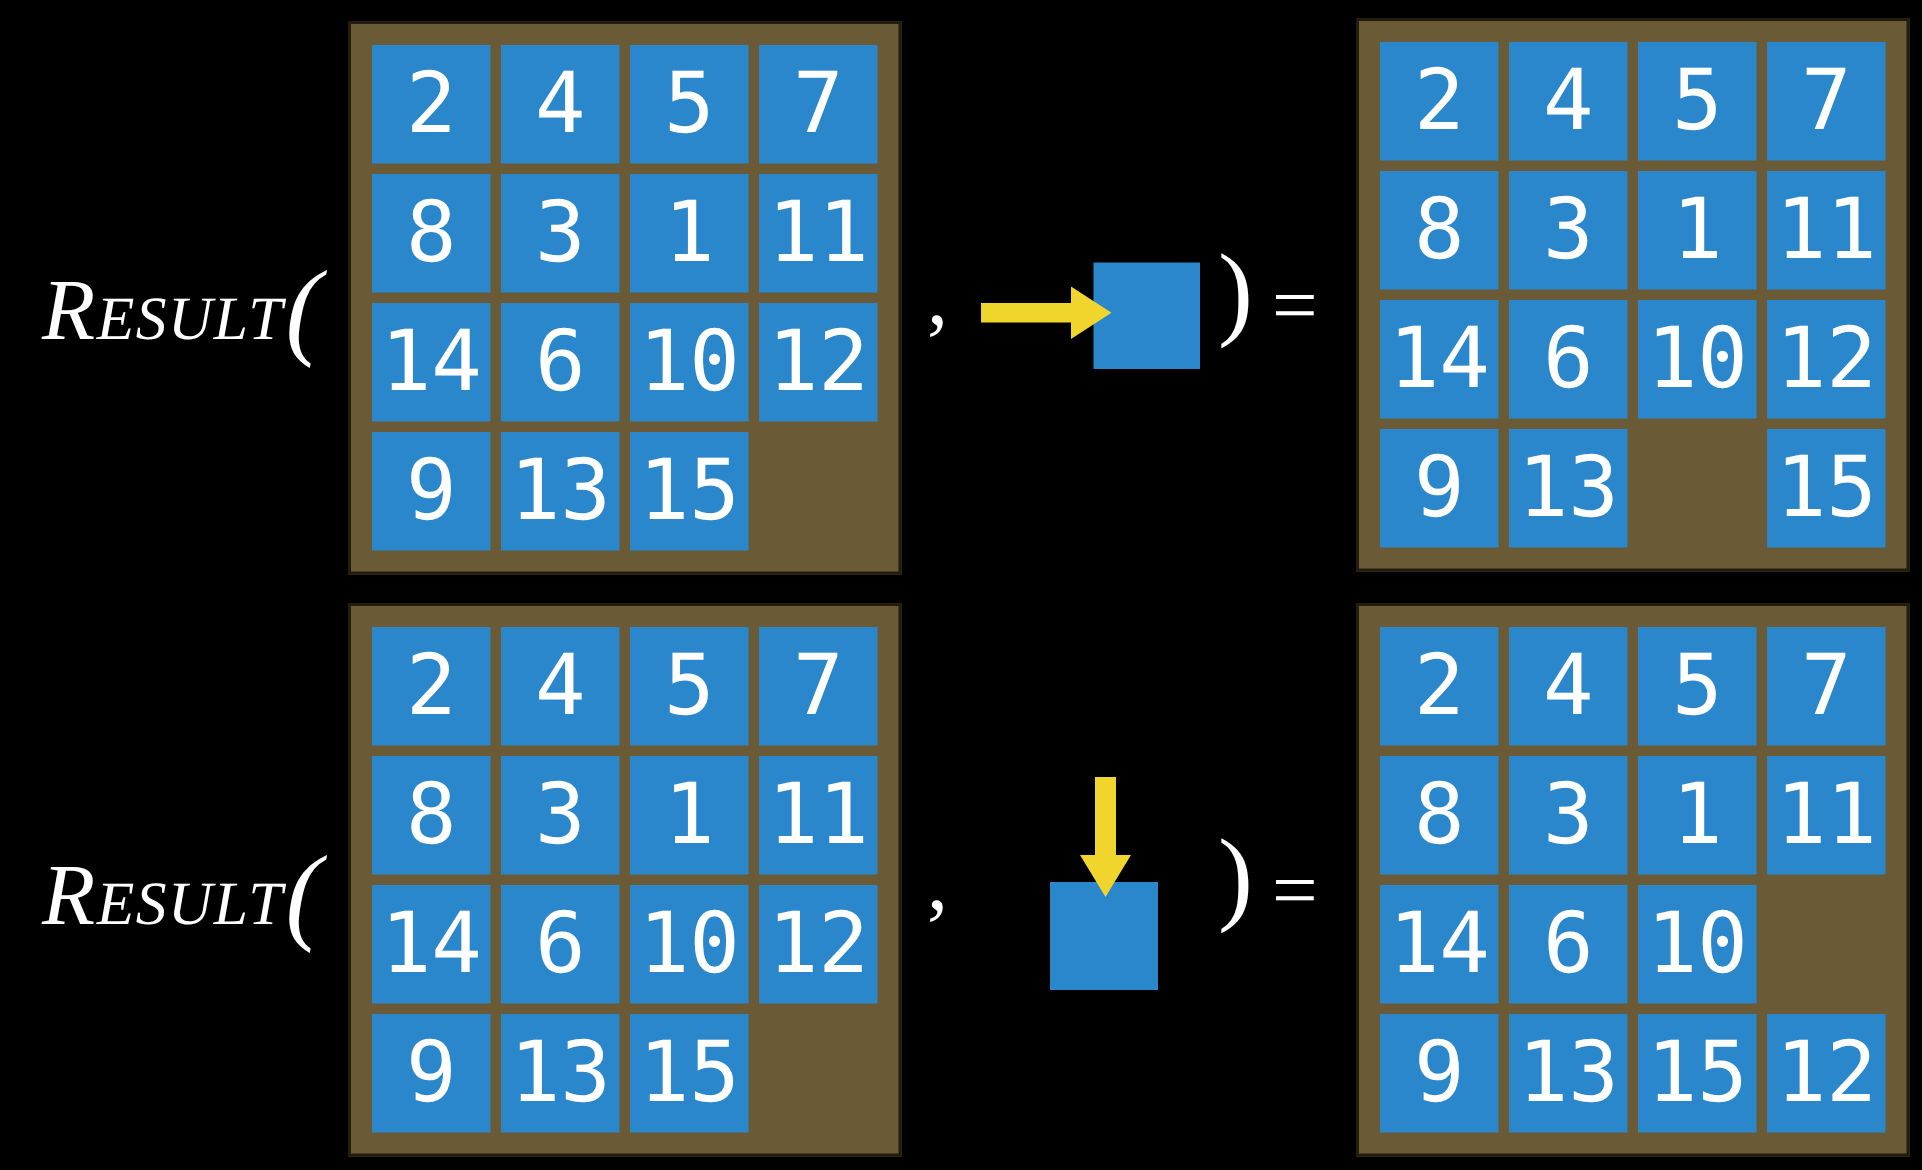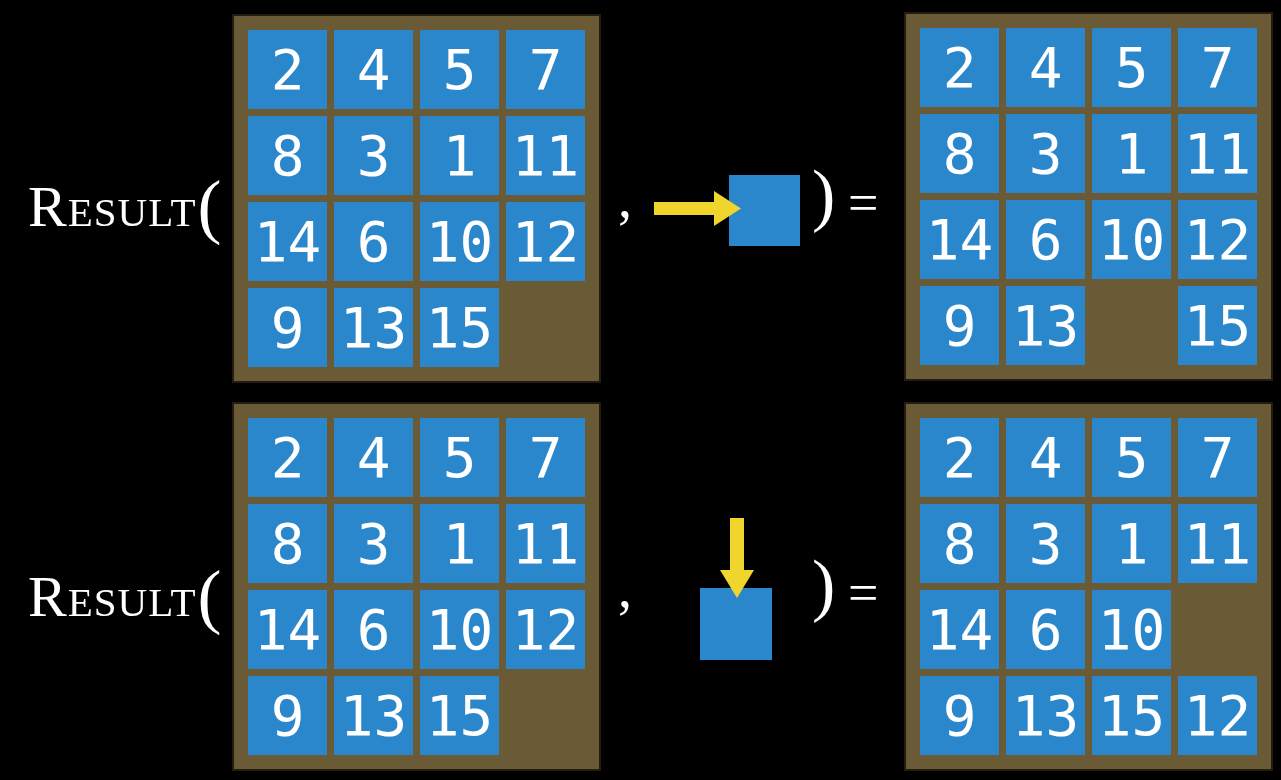--- a/index.html
+++ b/index.html
@@ -8,21 +8,21 @@
     background:#000;
     position:relative;
     overflow:hidden;
     font-family:"Liberation Serif", serif;
   }
   .expr { position:absolute; left:0; width:1281px; height:390px; }
   .expr.row1 { top:0; }
   .expr.row2 { top:390px; }
 
   .txt { position:absolute; color:#fff; line-height:1; white-space:nowrap; }
-  .fname { left:28px; top:166px; font-size:58px; font-variant:small-caps; letter-spacing:1px; }
+  .fname { left:28px; top:166px; font-size:58px; font-variant:small-caps; letter-spacing:1px;font-style:italic; }
   .fname .oparen { font-size:72px; font-variant:normal; position:relative; top:4px; margin-left:1px; font-weight:400; }
   .comma  { left:618px; top:170px; font-size:56px; }
   .cparen { left:812px; top:160px; font-size:70px; font-weight:400; }
   .equals { left:848px; top:176px; font-size:54px; }
 
   .grid {
     position:absolute;
     width:369px; height:369px;
     box-sizing:border-box;
     background:#6a5a35;

